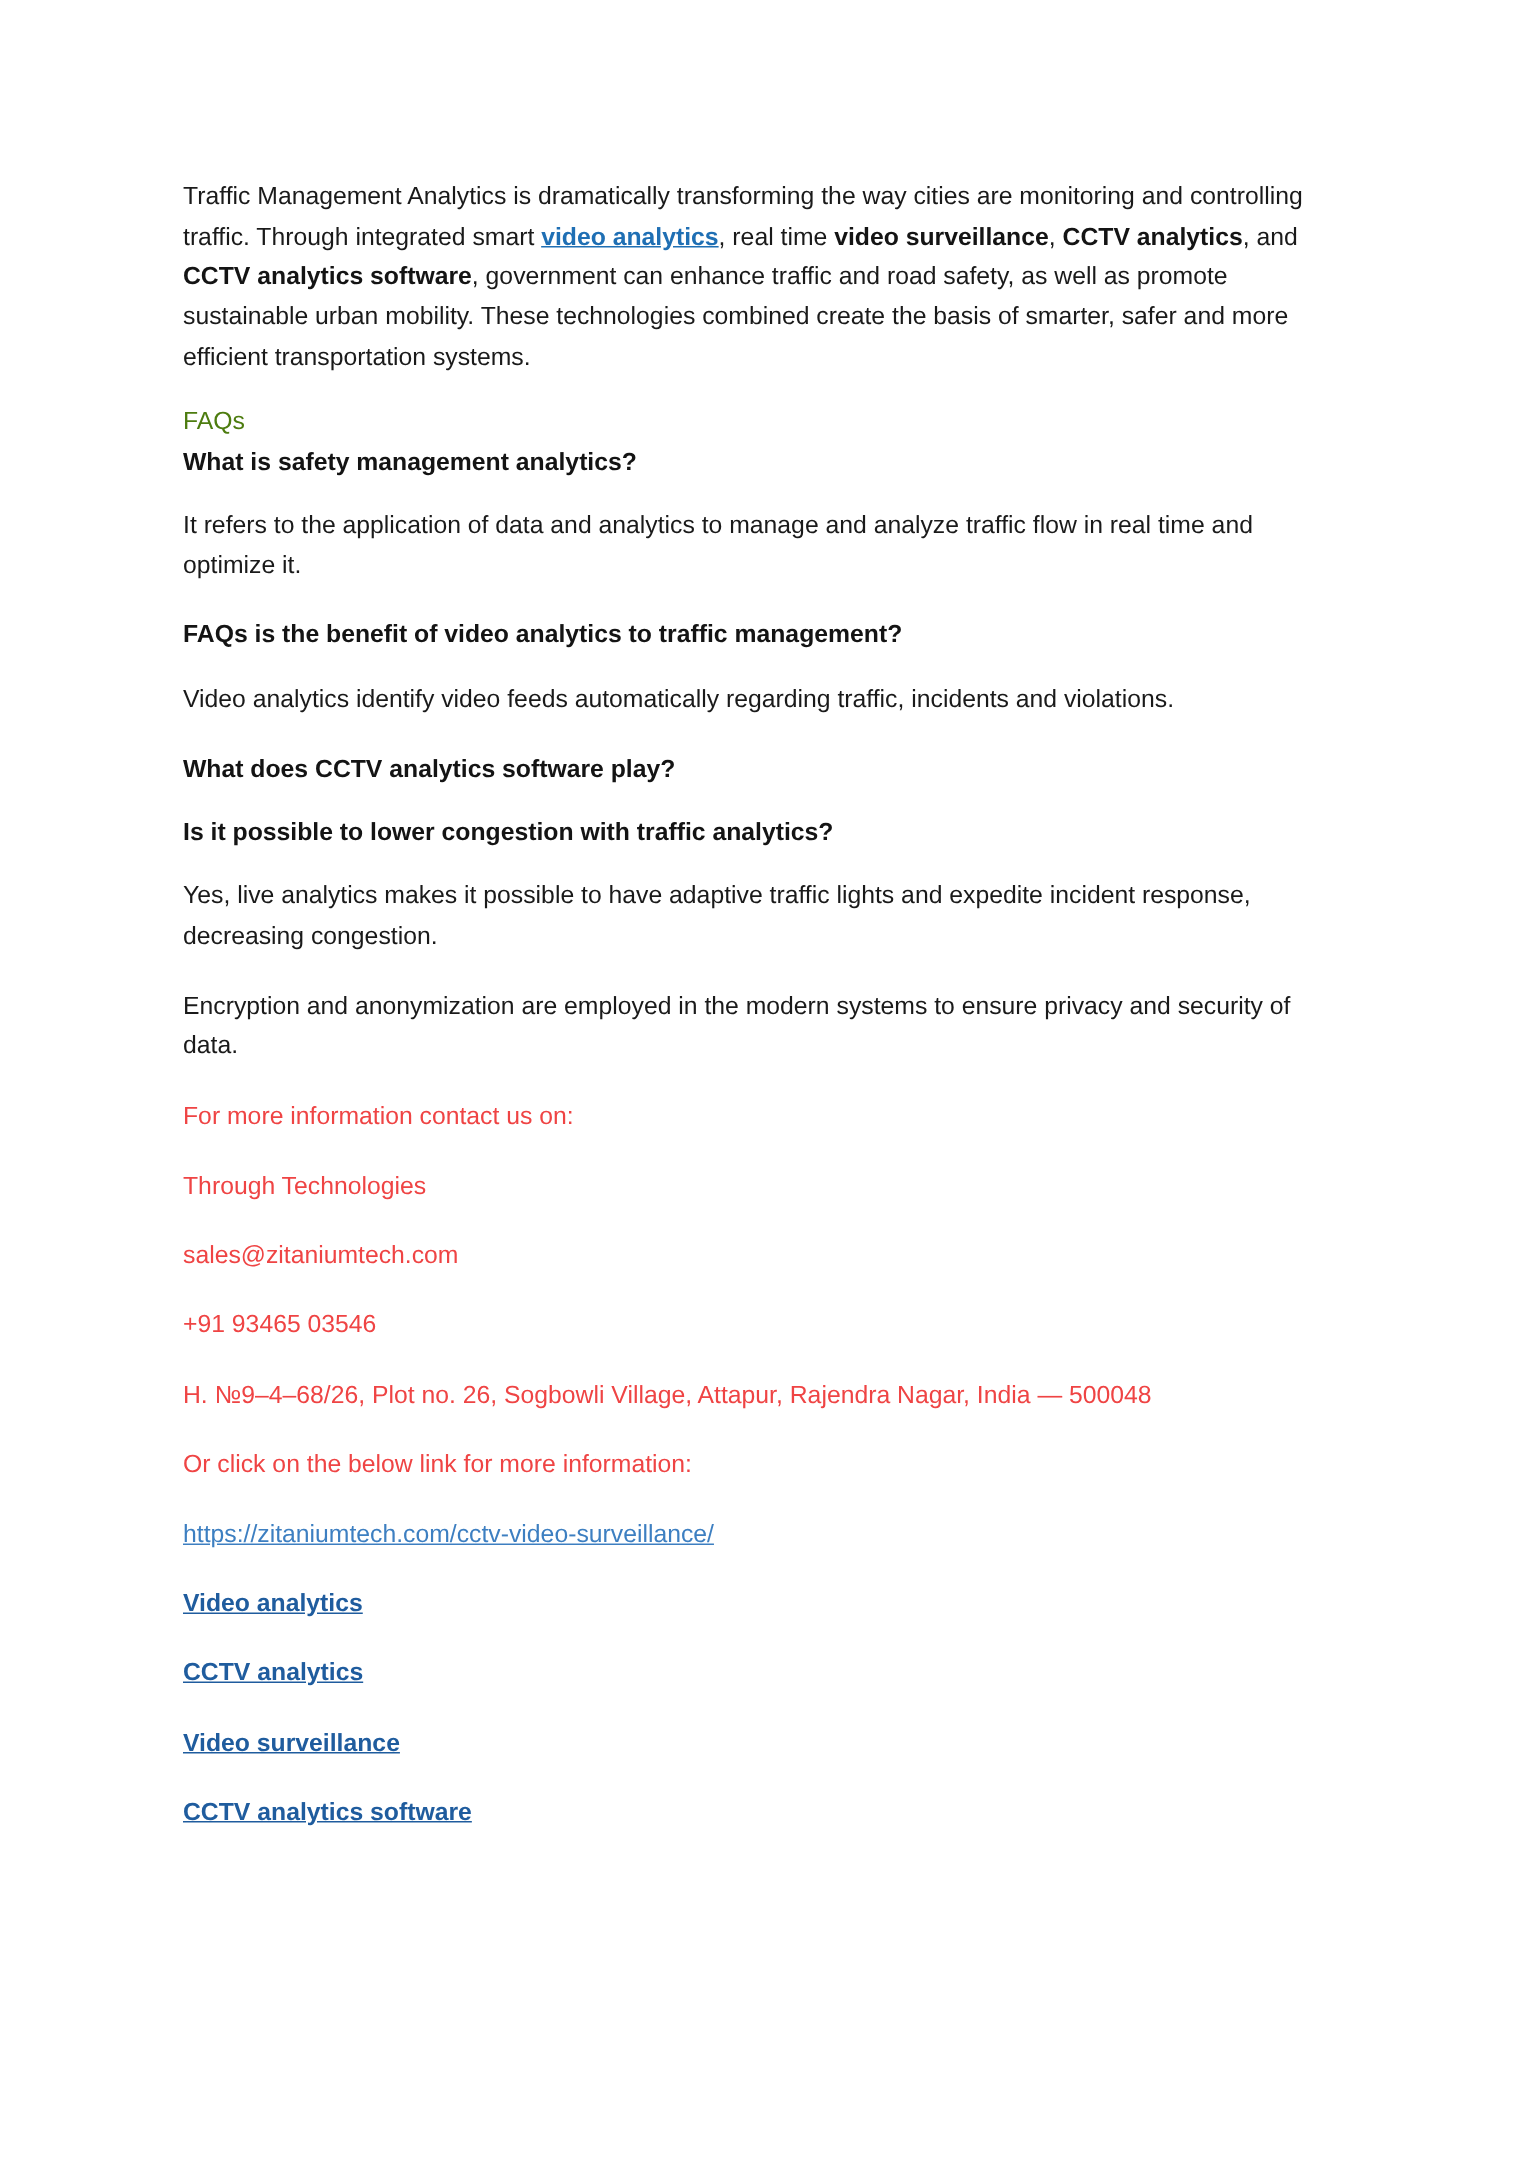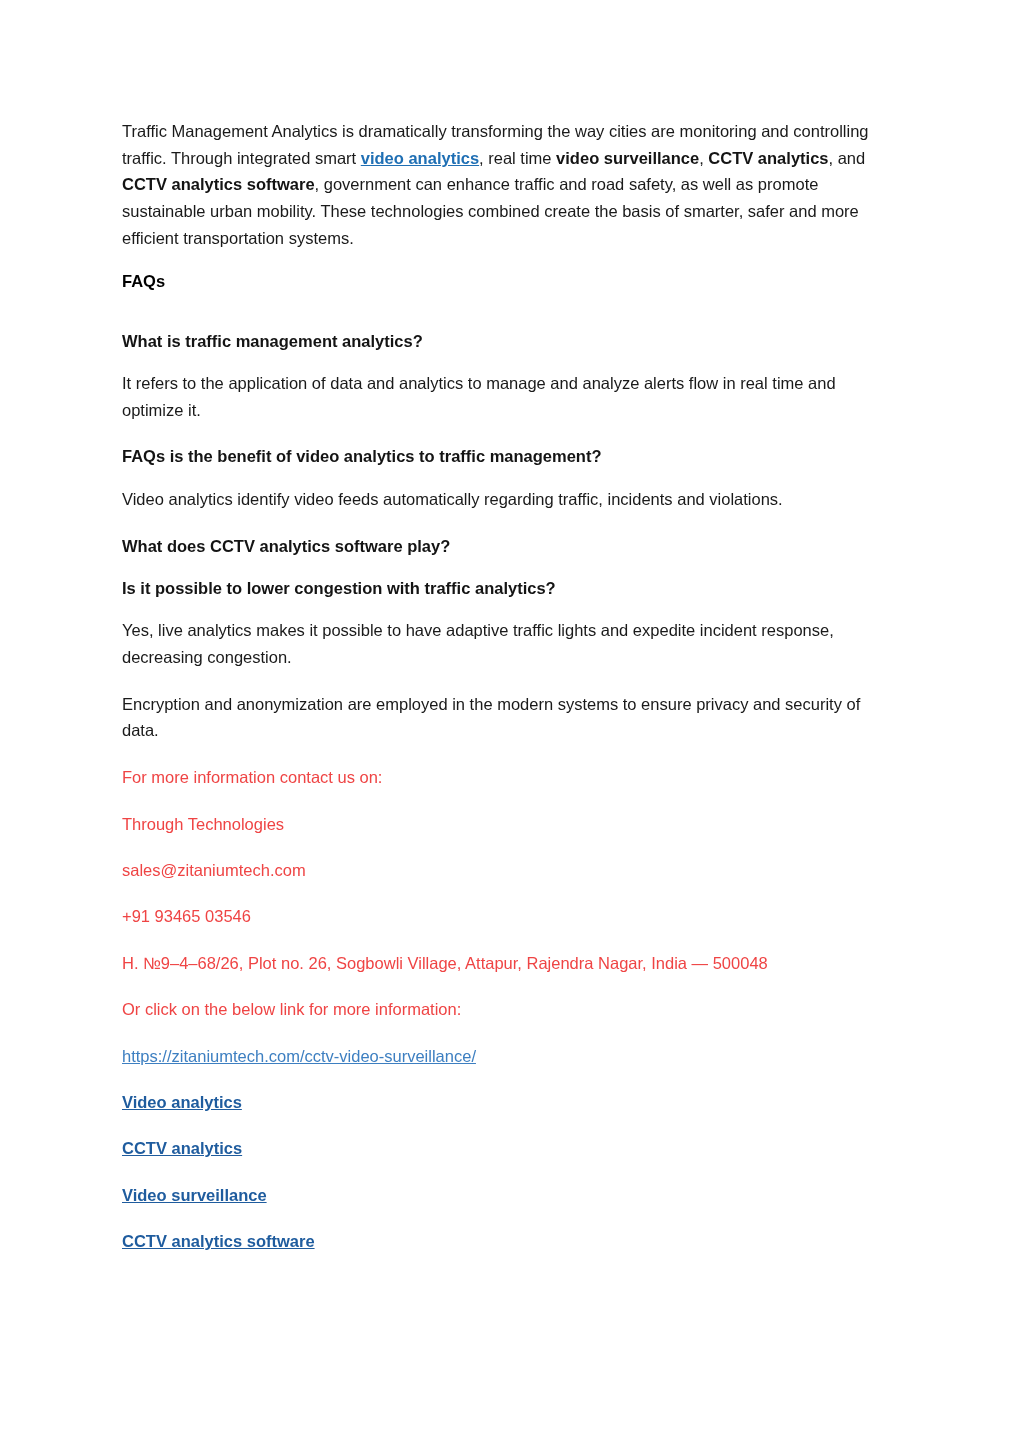--- a/index.html
+++ b/index.html
@@ -30,24 +30,24 @@
     margin: 0 0 17px 0;
     font-size: 16.5px;
     line-height: 1.62;
     color: #1a1a1a;
     text-align: left;
   }
   p.intro {
     margin-bottom: 20px;
   }
   .faq-title {
-    margin: 0 0 37px 0;
+    margin: 0 0 4px 0;
     font-size: 16.5px;
-    font-weight: bold;
-    color: #000000;
+    font-weight: normal;
+    color: #4d7c0f;
   }
   .q {
     margin: 0 0 16px 0;
     font-size: 16.5px;
     font-weight: bold;
     color: #141414;
     line-height: 1.6;
   }
   .a {
     margin: 0 0 20px 0;
@@ -86,22 +86,22 @@
 </head>
 <body>
 
 <div class="page">
   <div class="doc-body">
 
     <p class="para intro"><span>Traffic Management Analytics is dramatically transforming the way cities are monitoring and controlling traffic. Through integrated smart </span><a class="inline-link" href="#">video analytics</a><span>, real time </span><strong>video surveillance</strong><span>, </span><strong>CCTV analytics</strong><span>, and </span><strong>CCTV analytics software</strong><span>, government can enhance traffic and road safety, as well as promote sustainable urban mobility. These technologies combined create the basis of smarter, safer and more efficient transportation systems.</span></p>
 
     <p class="faq-title">FAQs</p>
 
-    <p class="q">What is traffic management analytics?</p>
-    <p class="a">It refers to the application of data and analytics to manage and analyze alerts flow in real time and optimize it.</p>
+    <p class="q">What is safety management analytics?</p>
+    <p class="a">It refers to the application of data and analytics to manage and analyze traffic flow in real time and optimize it.</p>
 
     <p class="q">FAQs is the benefit of video analytics to traffic management?</p>
     <p class="a">Video analytics identify video feeds automatically regarding traffic, incidents and violations.</p>
 
     <p class="q">What does CCTV analytics software play?</p>
 
     <p class="q">Is it possible to lower congestion with traffic analytics?</p>
     <p class="a">Yes, live analytics makes it possible to have adaptive traffic lights and expedite incident response, decreasing congestion.</p>
 
     <p class="a">Encryption and anonymization are employed in the modern systems to ensure privacy and security of data.</p>

